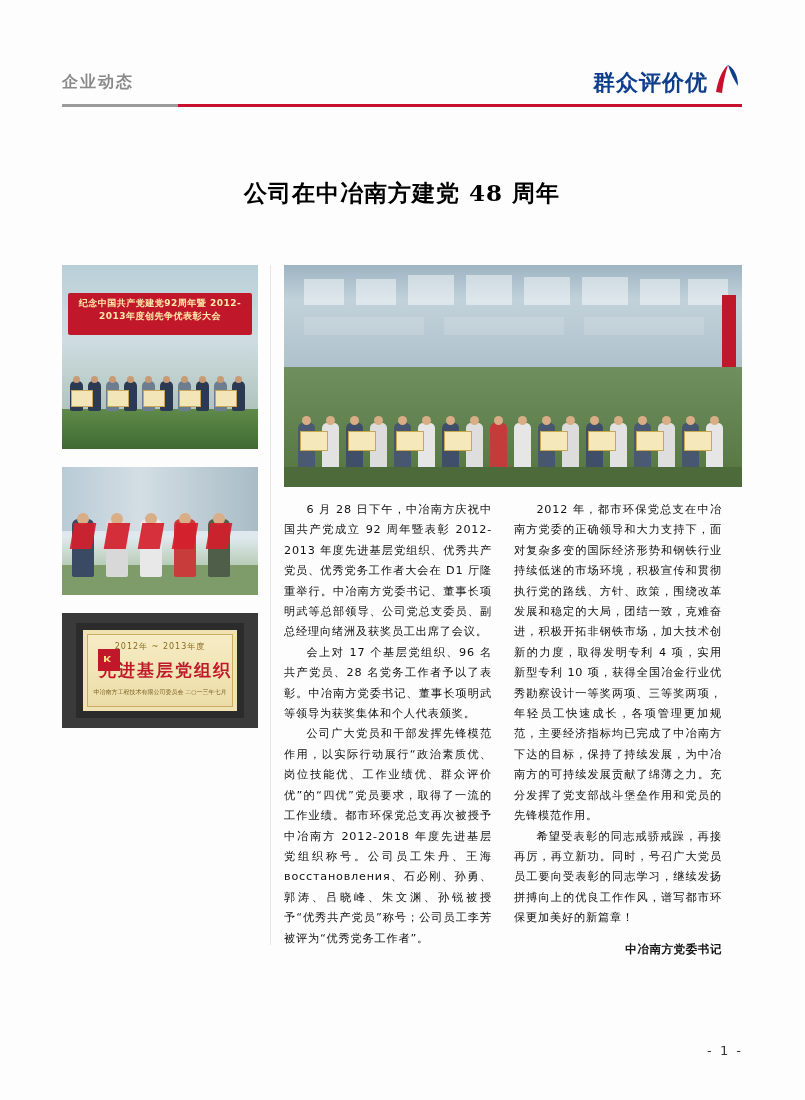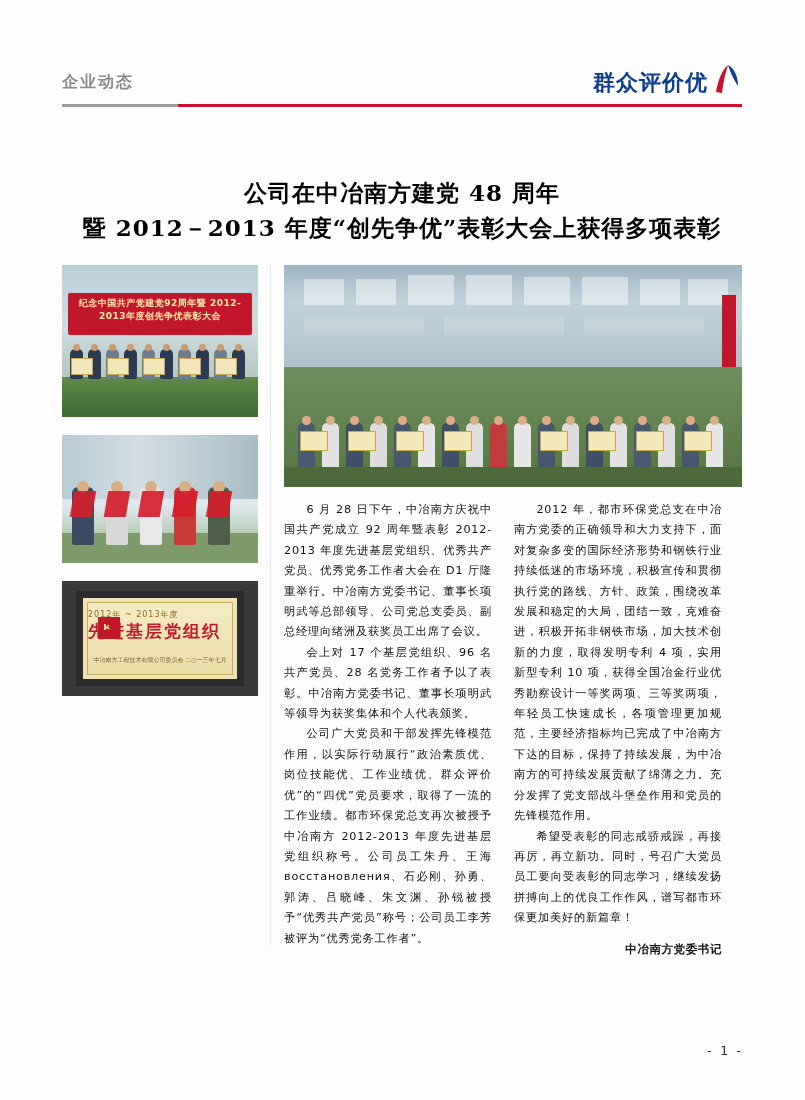--- a/index.html
+++ b/index.html
@@ -99,21 +99,21 @@
   }
   .photo {
     position: relative;
     width: 196px;
     overflow: hidden;
     background: #dfe3e6;
   }
   .photo + .photo { margin-top: 18px; }
 
   
-  .ph1 { height: 152px; background: linear-gradient(#b9cfd8 0%, #cfdde2 40%, #9fb7a8 100%); }
+  .ph1 { height: 184px; background: linear-gradient(#b9cfd8 0%, #cfdde2 40%, #9fb7a8 100%); }
   .ph1 .banner {
     position: absolute; left: 6px; top: 28px; width: 184px; height: 42px;
     background: #c0182a; border-radius: 2px;
   }
   .ph1 .banner-txt {
     position: absolute; left: 0; top: 4px; width: 100%;
     text-align: center; color: #ffe9a8; font-size: 9px; line-height: 13px;
     font-weight: bold; letter-spacing: 0.5px;
   }
   .ph1 .cert {
@@ -159,25 +159,25 @@
   .ph3 .frame {
     position: absolute; left: 14px; top: 10px; width: 168px; height: 95px;
     background: #f0e2b2; border: 7px solid #2b2b2b; box-sizing: border-box;
   }
   .ph3 .frame-inner {
     position: absolute; left: 4px; top: 4px; right: 4px; bottom: 4px;
     background: linear-gradient(#f6ecc4,#ecdda8);
     border: 1px solid #c8ad63;
   }
   .ph3 .yr {
-    position: absolute; top: 6px; left: 0; width: 100%; 
+    position: absolute; top: 6px; left: 0; width: 100%; text-align: center;
     font-size: 8px; color: #8a6a22; letter-spacing: 1px;
   }
   .ph3 .plaque-title {
-    position: absolute; top: 17px; left: 0; width: 100%; text-align: left;
+    position: absolute; top: 24px; left: 0; width: 100%; text-align: right;
     font-size: 17px; font-weight: bold; color: #c0182a; letter-spacing: 2px;
     font-family: Liberation Mono, monospace;
   }
   .ph3 .plaque-sub {
     position: absolute; top: 52px; left: 0; width: 100%; text-align: center;
     font-size: 6px; color: #7a6024; line-height: 10px;
   }
   .ph3 .emblem {
     position: absolute; left: 10px; top: 14px; width: 22px; height: 22px;
     background: #c0182a; border-radius: 2px;
@@ -284,21 +284,20 @@
     <div class="brand-mark">
       <svg width="30" height="34" viewBox="0 0 30 34" xmlns="http://www.w3.org/2000/svg">
         <path d="M4 30 C6 18, 10 8, 16 3 C13 12, 11 22, 10 31 Z" fill="#c8102e"></path>
         <path d="M16 3 C22 6, 26 14, 26 24 C22 18, 19 12, 16 3 Z" fill="#0f3f8c"></path>
       </svg>
     </div>
   </div>
 
   <div class="title-block">
     <div class="title-line">公司在中冶南方建党 48 周年</div>
-    <div class="title-line">暨 2012－2013 年度“创先争优”表彰大会上获得多项表彰</div>
   </div>
 
   <div class="divider-strip"></div>
 
   <div class="left-col">
 
     <div class="photo ph1">
       <div class="banner">
         <div class="banner-txt">纪念中国共产党建党92周年暨
 2012-2013年度创先争优表彰大会</div>
@@ -432,21 +431,21 @@
       <div class="mp-cert" style="left:304px;bottom:18px;"></div>
       <div class="mp-cert" style="left:352px;bottom:18px;"></div>
       <div class="mp-cert" style="left:400px;bottom:18px;"></div>
     </div>
     <div class="mp-ground"></div>
   </div>
 
   <div class="col col-left">
     <p>6 月 28 日下午，中冶南方庆祝中国共产党成立 92 周年暨表彰 2012-2013 年度先进基层党组织、优秀共产党员、优秀党务工作者大会在 D1 厅隆重举行。中冶南方党委书记、董事长项明武等总部领导、公司党总支委员、副总经理向绪洲及获奖员工出席了会议。</p>
     <p>会上对 17 个基层党组织、96 名共产党员、28 名党务工作者予以了表彰。中冶南方党委书记、董事长项明武等领导为获奖集体和个人代表颁奖。</p>
-    <p>公司广大党员和干部发挥先锋模范作用，以实际行动展行“政治素质优、岗位技能优、工作业绩优、群众评价优”的“四优”党员要求，取得了一流的工作业绩。都市环保党总支再次被授予中冶南方 2012-2013 年度先进基层党组织称号。公司员工朱丹、王海восстановления、石必刚、孙勇、郭涛、吕晓峰、朱文渊、孙锐被授予“优秀共产党员”称号；公司员工李芳被评为“优秀党务工作者”。</p>
+    <p>公司广大党员和干部发挥先锋模范作用，以实际行动展行“政治素质优、岗位技能优、工作业绩优、群众评价优”的“四优”党员要求，取得了一流的工作业绩。都市环保党总支再次被授予中冶南方 2012-2018 年度先进基层党组织称号。公司员工朱丹、王海восстановления、石必刚、孙勇、郭涛、吕晓峰、朱文渊、孙锐被授予“优秀共产党员”称号；公司员工李芳被评为“优秀党务工作者”。</p>
   </div>
 
   <div class="col col-right">
     <p>2012 年，都市环保党总支在中冶南方党委的正确领导和大力支持下，面对复杂多变的国际经济形势和钢铁行业持续低迷的市场环境，积极宣传和贯彻执行党的路线、方针、政策，围绕改革发展和稳定的大局，团结一致，克难奋进，积极开拓非钢铁市场，加大技术创新的力度，取得发明专利 4 项，实用新型专利 10 项，获得全国冶金行业优秀勘察设计一等奖两项、三等奖两项，年轻员工快速成长，各项管理更加规范，主要经济指标均已完成了中冶南方下达的目标，保持了持续发展，为中冶南方的可持续发展贡献了绵薄之力。充分发挥了党支部战斗堡垒作用和党员的先锋模范作用。</p>
     <p>希望受表彰的同志戒骄戒躁，再接再厉，再立新功。同时，号召广大党员员工要向受表彰的同志学习，继续发扬拼搏向上的优良工作作风，谱写都市环保更加美好的新篇章！</p>
     <div class="sign">中冶南方党委书记</div>
   </div>
 
   <div class="footer">- 1 -</div>
 

